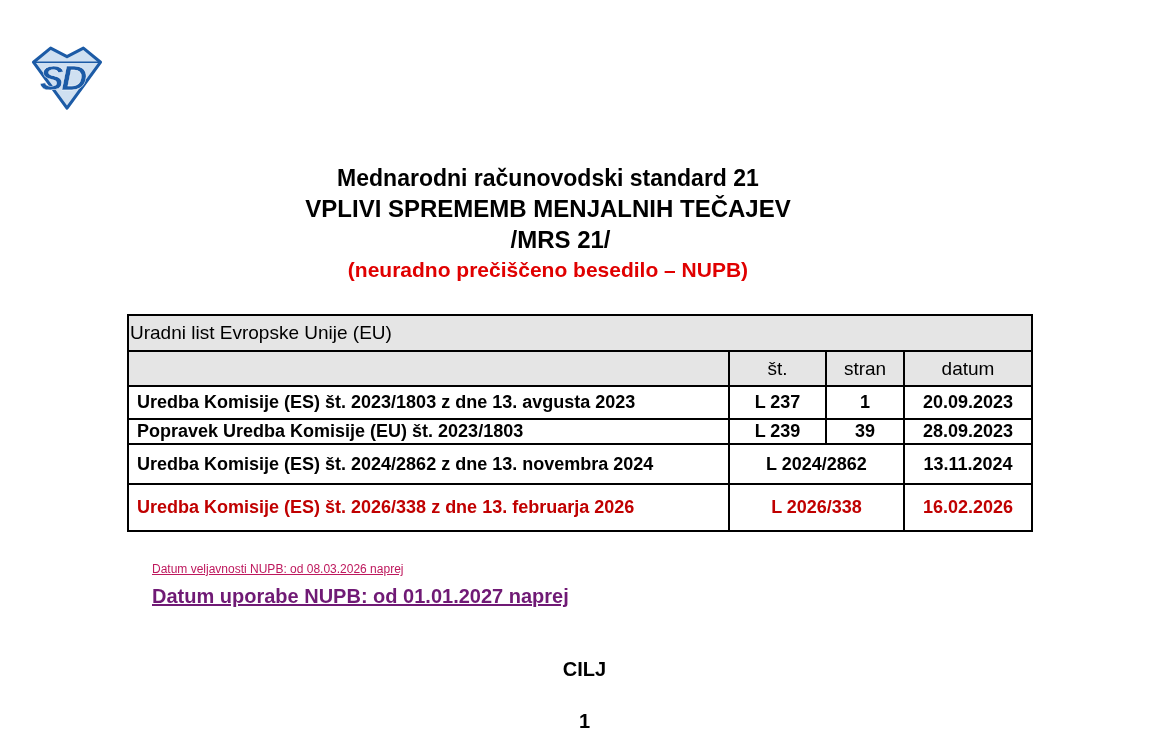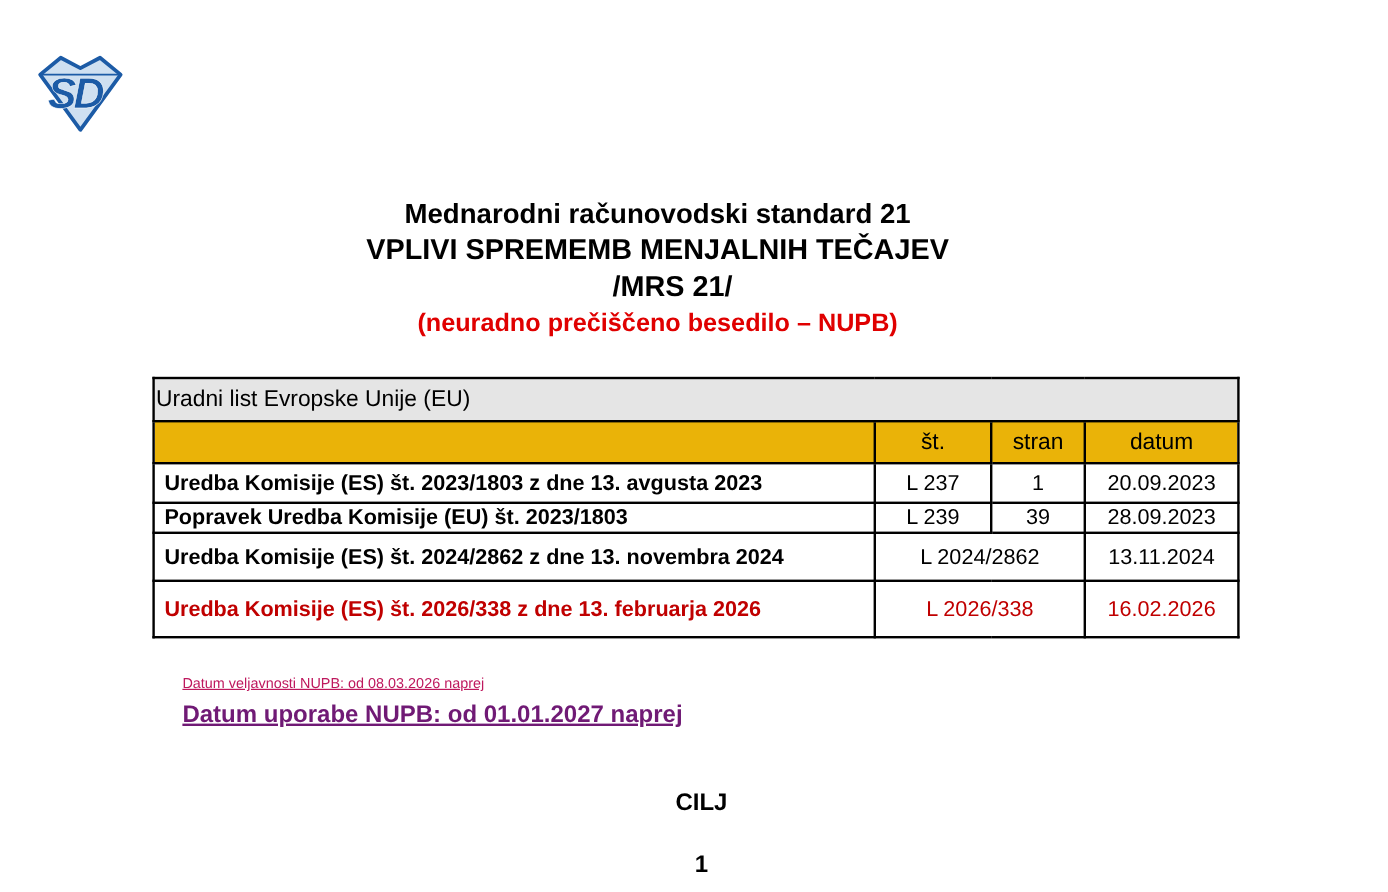--- a/index.html
+++ b/index.html
@@ -48,34 +48,34 @@
     vertical-align: middle;
     overflow: hidden;
     white-space: nowrap;
   }
   tr.caption-row td {
     background: #e5e5e5;
     font-size: 19px;
     height: 32px;
   }
   tr.head-row td {
-    background: #eab308;
+    background: #e5e5e5;
     text-align: center;
     font-size: 19px;
     height: 31px;
   }
   td.desc {
     text-align: left;
     padding-left: 8px;
     font-weight: bold;
     font-size: 18px;
   }
   td.num {
     text-align: center;
-    font-weight: normal;
+    font-weight: bold;
     font-size: 18px;
     margin-left: 29px;
   }
   tr.r1 { height: 33px; }
   tr.r2 { height: 16px; padding-left: 48px; }
   tr.r3 { height: 40px; padding-left: 27px; }
   tr.r4 { height: 47px; }
   tr.red-row td { color: #c00000; }
 
   

